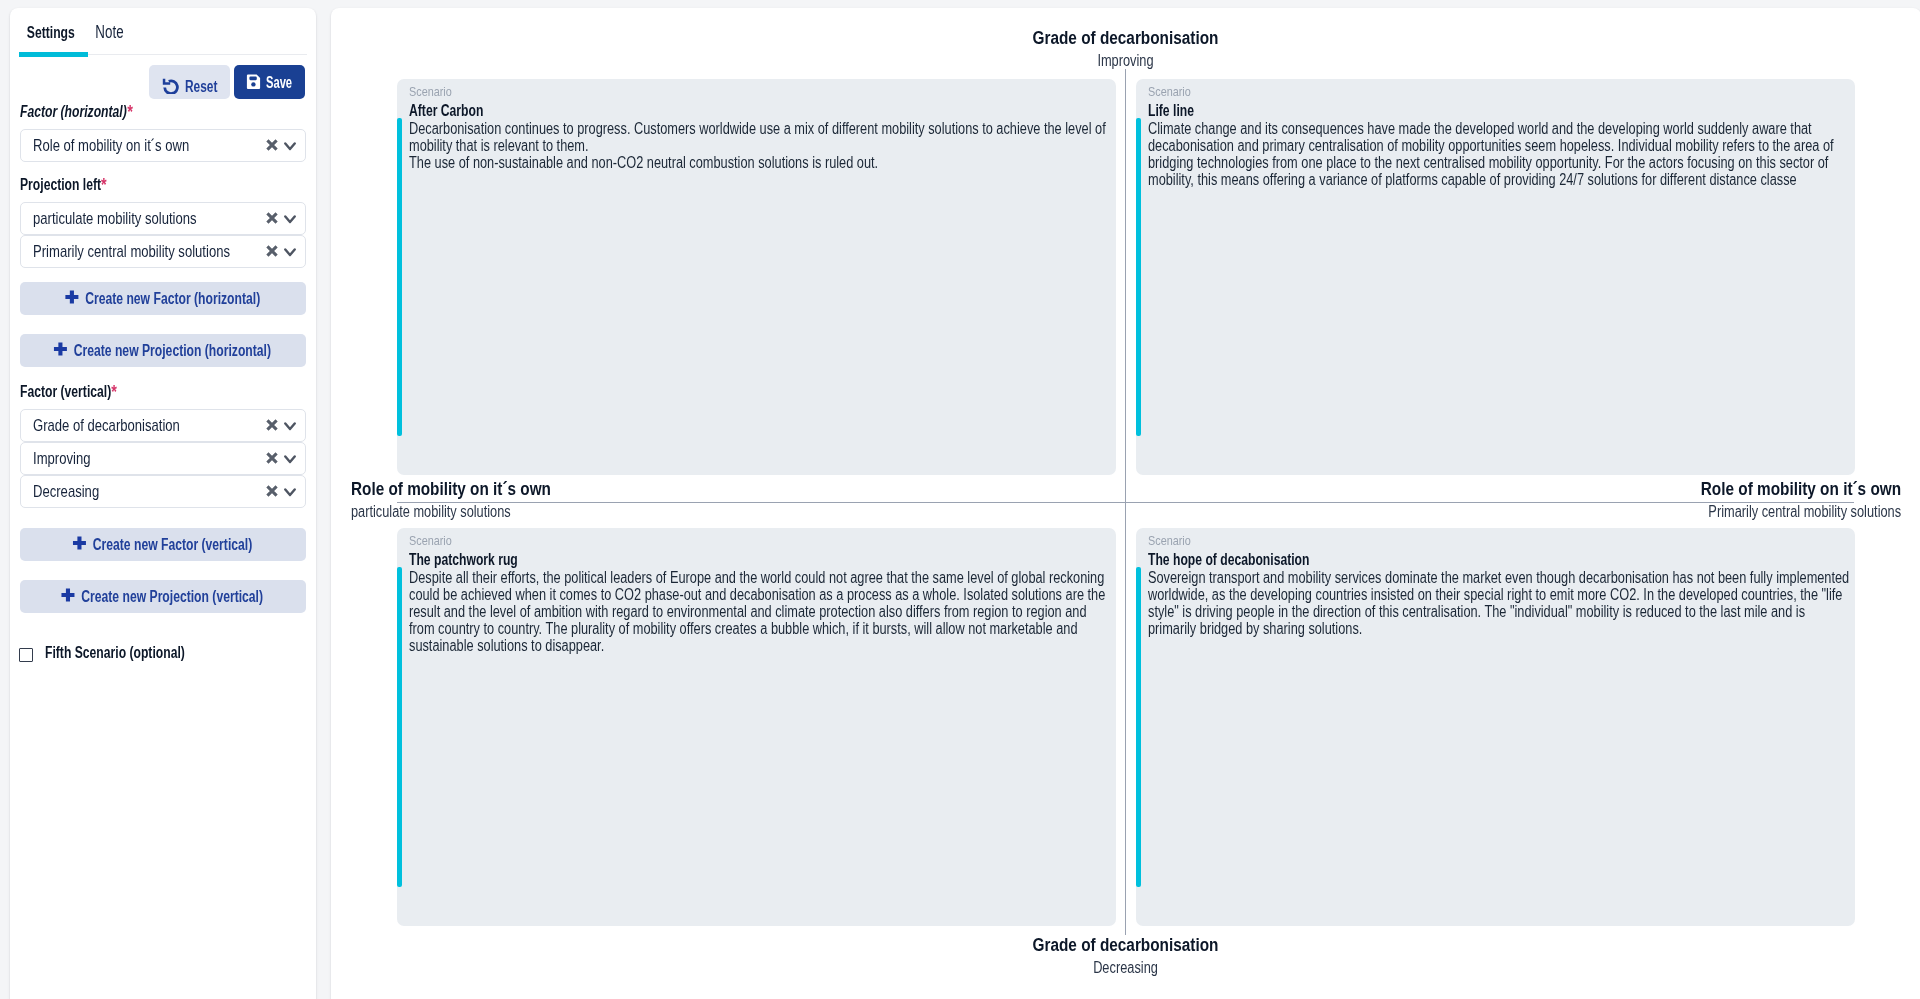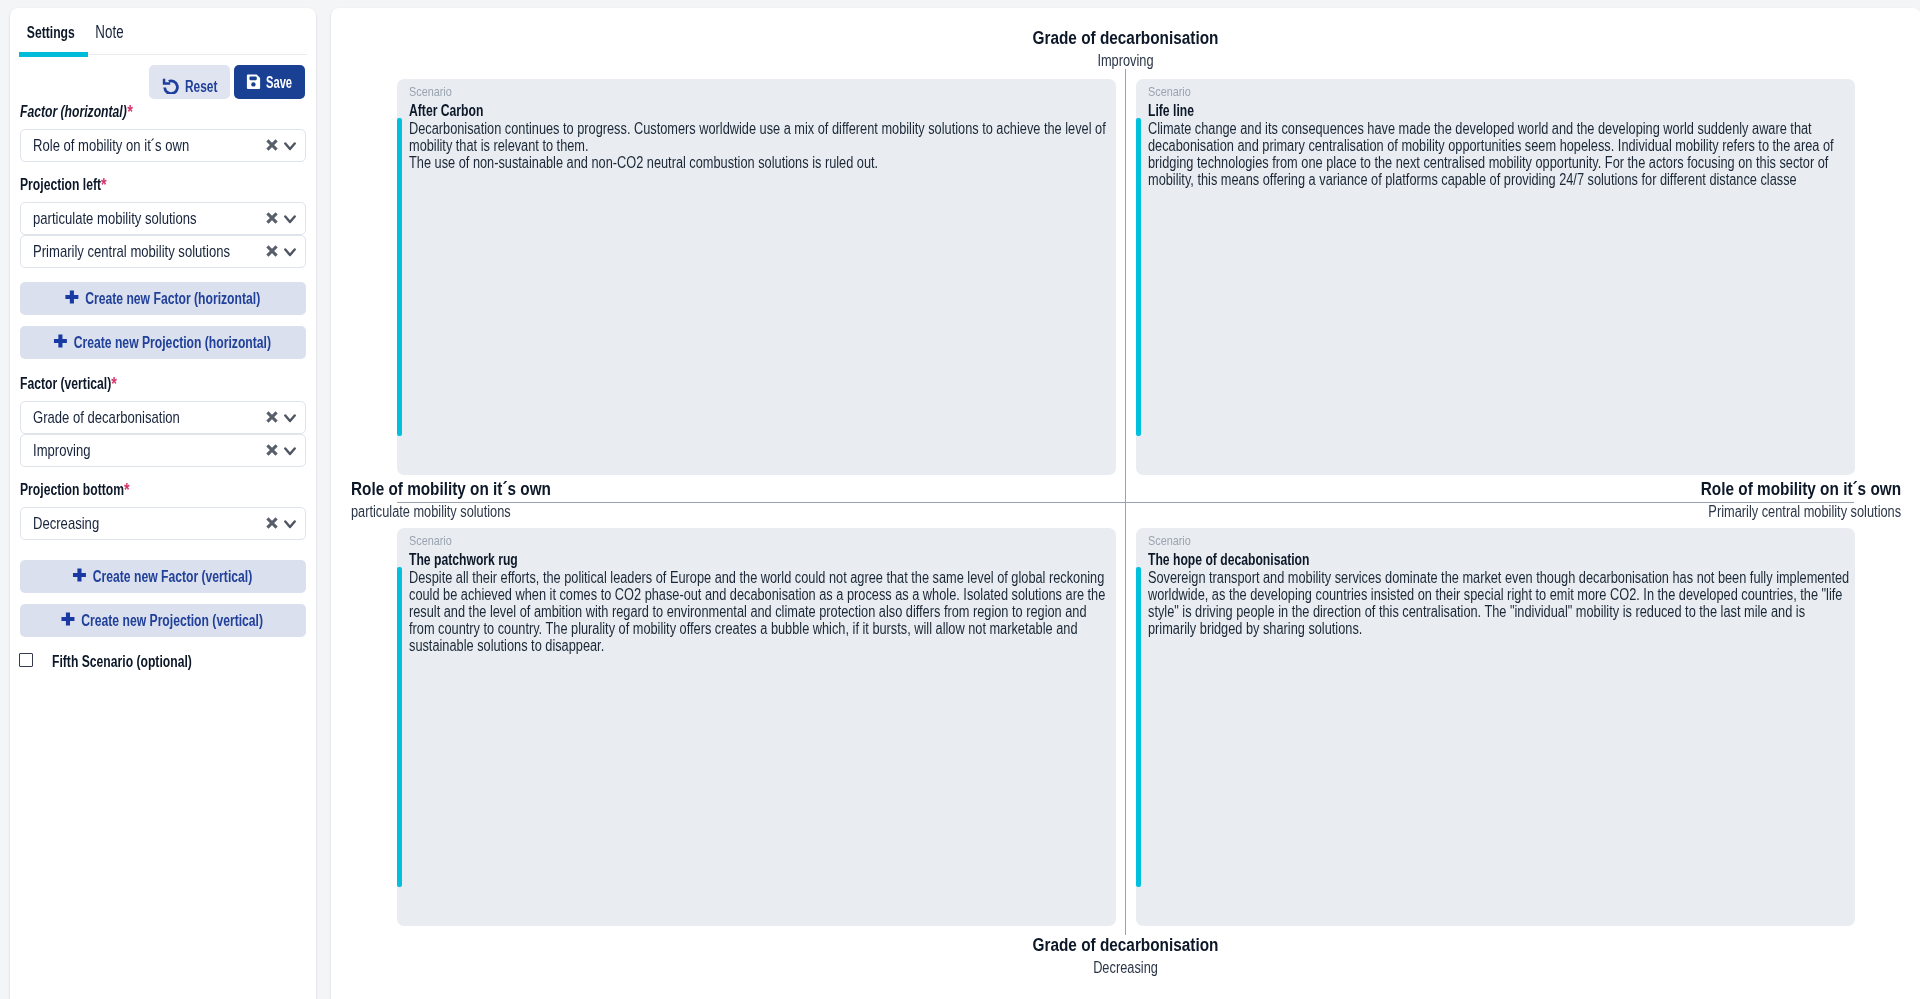--- a/index.html
+++ b/index.html
@@ -58,29 +58,29 @@
   .select {
     position:relative; height:33px; border:1px solid #dfe3ea; border-radius:5px;
     background:#fff; display:flex; align-items:center; padding:0 48px 0 12px;
     overflow:hidden;
   }
   .select .val { font-size:16.4px; color:#16233a; white-space:nowrap; line-height:19px; }
   .select .icons { position:absolute; right:9px; top:0; bottom:0; display:flex; align-items:center; gap:6px; }
 
   .create-btn {
     display:flex; align-items:center; justify-content:center;
-    height:33px; margin-top:11px; border-radius:5px; background:#dae0ed; cursor:pointer;
+    height:33px; margin-top:19px; border-radius:5px; background:#dae0ed; cursor:pointer;
   }
   .cb-inner { display:flex; align-items:center; gap:10.5px; transform:scaleX(0.76); }
   .cb-inner svg { transform:scaleX(1.316); }
   .create-btn .cb-label { font-size:16px; font-weight:700; color:#21409a; line-height:18px; white-space:nowrap; }
   .gapbig { margin-top:14px; }
   .create-btn.gapbig.v2 { margin-top:20px;justify-content:center; }
 
-  .checkrow { display:flex; align-items:flex-start; gap:19px; margin-top:16px; margin-left:-1px; }
+  .checkrow { display:flex; align-items:flex-end; gap:12px; margin-top:31px; margin-left:-1px; }
   .chk { width:14px; height:14px; border:1.3px solid #333c4d; border-radius:1px; background:#fff; flex:none; }
   .checkrow .lbl { font-size:16px; font-weight:700; color:#0c1728; line-height:18px; white-space:nowrap; }
 
   
   .main {
     position:absolute; left:331px; top:8px; width:1590px; height:1000px;
     background:#ffffff; border-radius:8px;
     box-shadow:0 1px 2px rgba(16,24,40,0.06), 0 1px 3px rgba(16,24,40,0.10);
     overflow:hidden;
   }
@@ -225,23 +225,20 @@
       <span class="icons">
         <span><svg width="12" height="12" viewBox="0 0 12 12">
               <path d="M1.4 1.4 L10.6 10.6 M10.6 1.4 L1.4 10.6" stroke="#585f6b" stroke-width="3.1" stroke-linecap="butt"></path>
             </svg></span>
         <span><svg width="12" height="9" viewBox="0 0 12 9">
               <path d="M1.3 1.5 L6 7.1 L10.7 1.5" stroke="#4e5562" stroke-width="2.4" fill="none" stroke-linecap="round" stroke-linejoin="round"></path>
             </svg></span>
       </span>
     </div>
 
-    <div class="field-label">
-        <div class="cdb"><span>Projection bottom</span><span class="req">*</span></div>
-      </div>
     <div class="select">
       <span class="val" style="display:inline-block;transform:scaleX(0.798);transform-origin:left center">Decreasing</span>
       <span class="icons">
         <span><svg width="12" height="12" viewBox="0 0 12 12">
               <path d="M1.4 1.4 L10.6 10.6 M10.6 1.4 L1.4 10.6" stroke="#585f6b" stroke-width="3.1" stroke-linecap="butt"></path>
             </svg></span>
         <span><svg width="12" height="9" viewBox="0 0 12 9">
               <path d="M1.3 1.5 L6 7.1 L10.7 1.5" stroke="#4e5562" stroke-width="2.4" fill="none" stroke-linecap="round" stroke-linejoin="round"></path>
             </svg></span>
       </span>

